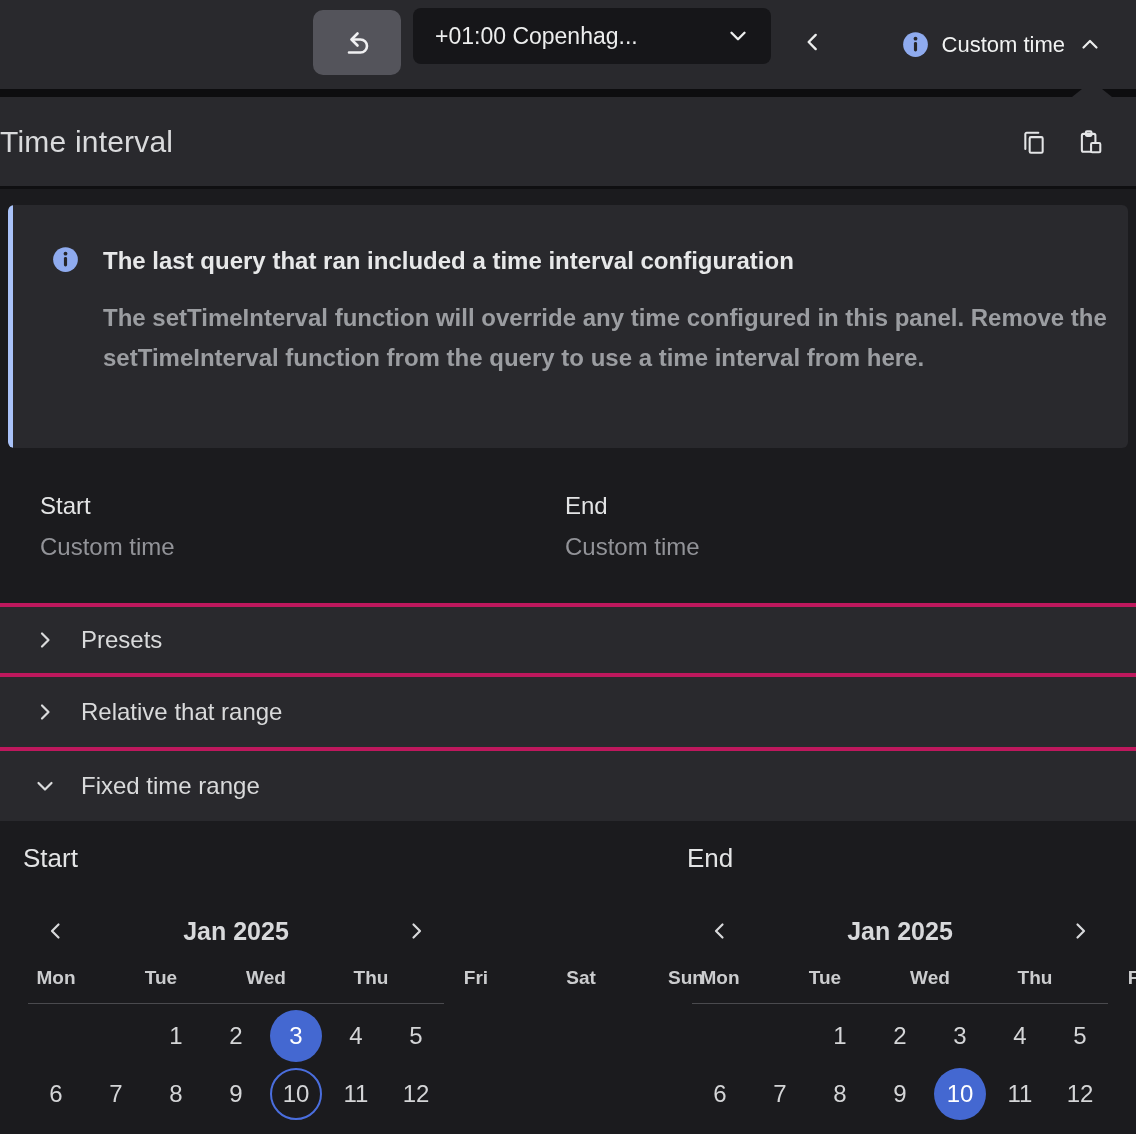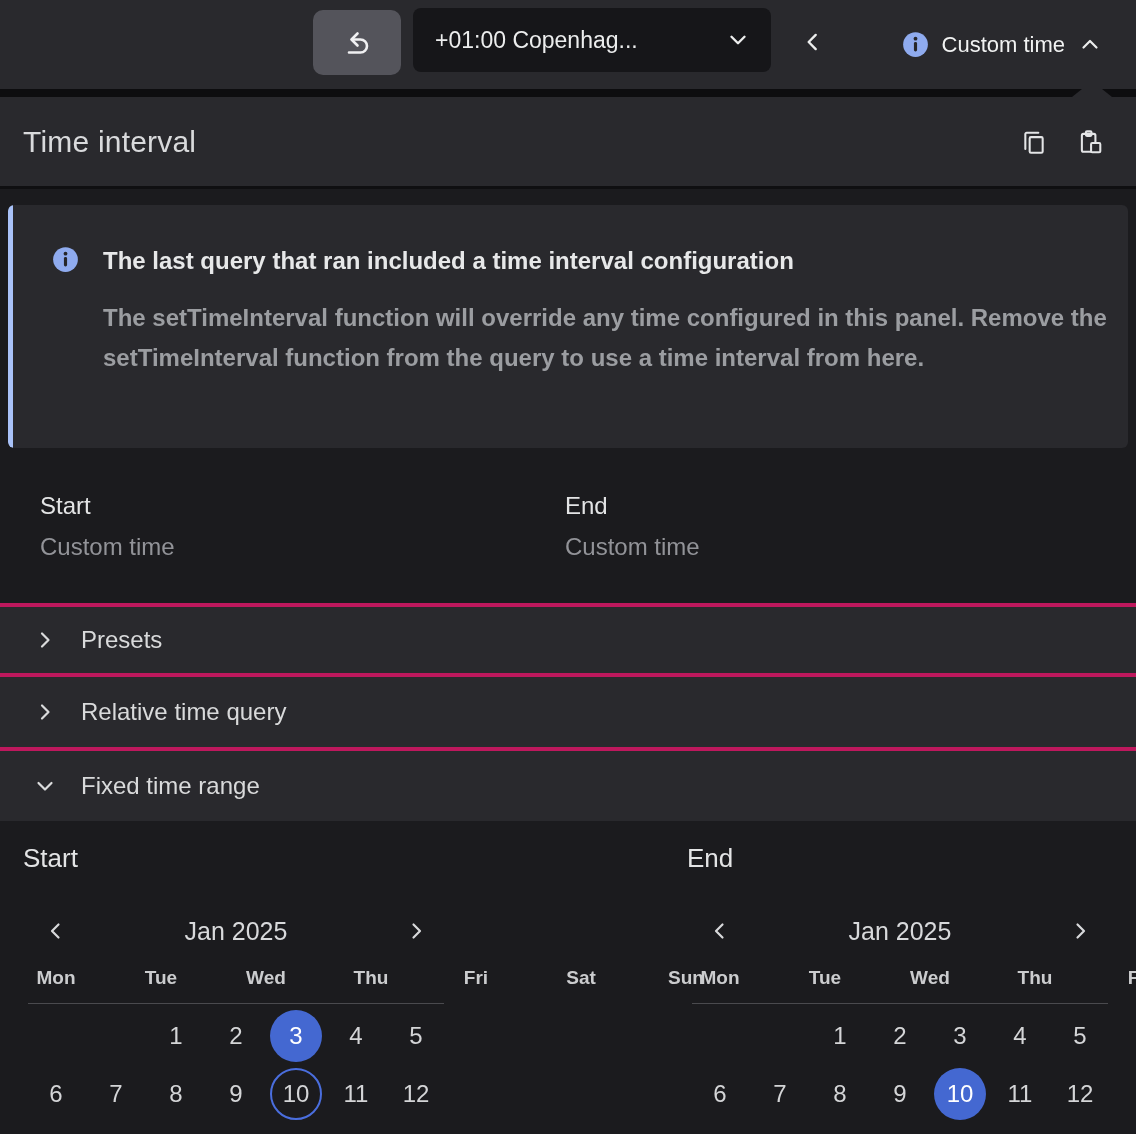--- a/index.html
+++ b/index.html
@@ -11,21 +11,21 @@
   }
 
   
   .topbar{ position:relative; width:100%; height:89px; background:#29292d; }
   .undo-btn{
     position:absolute; left:313px; top:10px; width:88px; height:65px;
     background:#54545b; border-radius:10px;
     display:flex; align-items:center; justify-content:center; cursor:pointer;
   }
   .tz-dropdown{
-    position:absolute; left:413px; top:8px; width:358px; height:64px;
+    position:absolute; left:413px; top:8px; width:358px; height:56px;
     background:#161619; border-radius:8px;
     display:flex; align-items:center; padding:0 20px 0 22px;
     font-size:23px; color:#eceded; cursor:pointer;
   }
   .tz-dropdown .chev{ margin-left:auto; }
   .collapse-left{
     position:absolute; left:794px; top:23px; width:38px; height:38px;
     display:flex; align-items:center; justify-content:center; cursor:pointer;
   }
   .custom-time{
@@ -41,21 +41,21 @@
     width:0; height:0;
     border-left:20px solid transparent; border-right:20px solid transparent;
     border-bottom:16px solid #29292d;
   }
 
   
   .panel-header{
     position:relative; width:100%; height:89px; background:#29292d;
     display:flex; align-items:center;
   }
-  .panel-title{ margin-left:23px; font-size:30px; color:#d9dadc; letter-spacing:.2px; }
+  .panel-title{ font-size:30px; color:#d9dadc; letter-spacing:.2px; }
   .header-icons{ position:absolute; right:33px; top:0; height:100%;
     display:flex; align-items:center; gap:30px; }
   .icon-btn{ width:26px; height:26px; display:flex; cursor:pointer; }
   .hdr-divider{ width:100%; height:3px; background:#0f0f11; }
 
   
   .content{ position:relative; width:100%; height:945px; background:#1b1b1e; }
 
   
   .alert{
@@ -87,21 +87,21 @@
 
   
   .fixed-range{ position:relative; height:313px; background:#1b1b1e; }
   .fr-label{ position:absolute; top:22px; font-size:26px; color:#e3e4e5; }
   .fr-label.start{ left:23px; } .fr-label.end{ left:687px; }
   .cal{ position:absolute; top:88px; width:420px; }
   .cal.start{ left:26px; } .cal.end{ left:690px; }
   .grid7{ display:grid; grid-template-columns:repeat(7,60px); }
   .cal-head{ height:44px; align-items:center; }
   .cal-nav{ display:flex; align-items:center; justify-content:center; cursor:pointer; height:44px; }
-  .cal-month{ grid-column:2 / span 5; text-align:center; font-size:25px; color:#d8d9db; }
+  .cal-month{ grid-column:2 / span 5; text-align:center; font-size:25px; color:#d8d9db;font-weight:bold; }
   .cal-weekdays{ height:34px; margin-top:8px; align-items:center;gap:45px; }
   .wd{ text-align:center; font-size:19px; font-weight:bold; color:#cbccce; }
   .cal-sep{ height:1px; background:#4a4a4e; margin:8px 2px 0 2px; }
   .cal-week{ height:56px; align-items:center; }
   .cal-week.w1{ margin-top:4px; } .cal-week.w2{ margin-top:2px; }
   .cell{ display:flex; align-items:center; justify-content:center; height:56px; cursor:pointer; }
   .day{
     width:52px; height:52px; border-radius:50%;
     display:flex; align-items:center; justify-content:center;
     font-size:24px; color:#d4d5d7;
@@ -217,21 +217,21 @@
           </svg>
         </span>
         <span class="acc-label">Presets</span>
       </div>
       <div class="acc-row r2">
         <span>
           <svg width="24" height="24" viewBox="0 0 24 24" fill="none" stroke="#dadbdc" stroke-width="2.2" stroke-linecap="round" stroke-linejoin="round">
             <polyline points="9,5.5 15.5,12 9,18.5"></polyline>
           </svg>
         </span>
-        <span class="acc-label">Relative time query</span>
+        <span class="acc-label">Relative that range</span>
       </div>
       <div class="acc-row r3">
         <span>
           <svg width="24" height="24" viewBox="0 0 24 24" fill="none" stroke="#dadbdc" stroke-width="2.2" stroke-linecap="round" stroke-linejoin="round">
             <polyline points="5.5,9 12,15.5 18.5,9"></polyline>
           </svg>
         </span>
         <span class="acc-label">Fixed time range</span>
       </div>
     </div>

